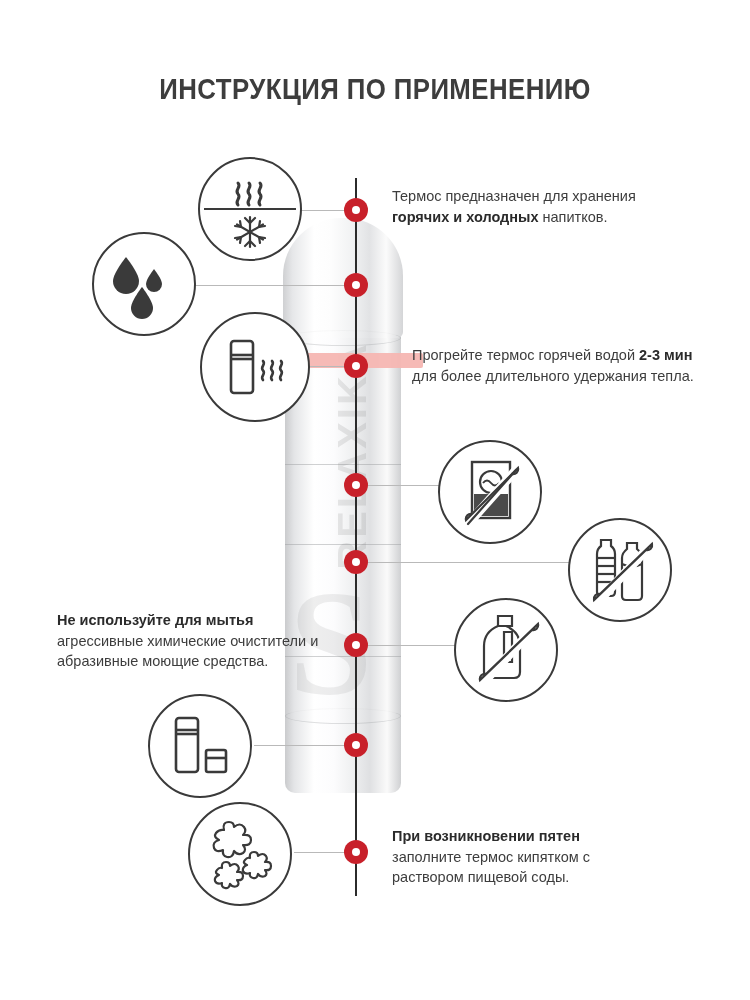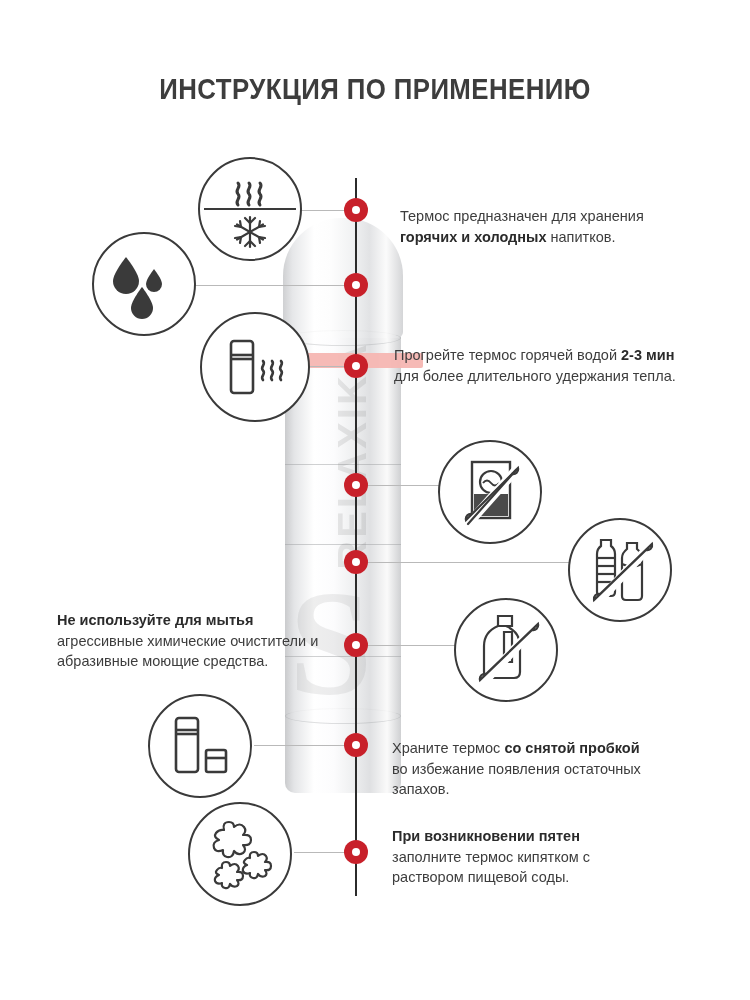--- a/index.html
+++ b/index.html
@@ -296,26 +296,25 @@
   <div class="icon-circle" style="left:188px; top:802px; width:104px; height:104px;">
     <svg width="92" height="92" viewBox="0 0 92 92">
       <g fill="none" stroke="#3a3a3a" stroke-width="2.2" stroke-linejoin="round">
         <path d="M30 22 q-2 -8 5 -8 q5 0 5 5 q6 -5 10 0 q3 4 -1 8 q8 -1 8 5 q0 6 -8 5 q4 5 0 8 q-5 3 -9 -2 q-1 7 -7 6 q-5 -1 -4 -7 q-7 3 -9 -2 q-2 -6 5 -8 q-6 -3 -3 -7 q3 -4 8 -3 Z"></path>
         <path d="M56 50 q-1 -6 4 -6 q4 0 4 4 q5 -4 8 0 q2 3 -1 6 q6 -1 6 4 q0 5 -6 4 q3 4 0 6 q-4 2 -7 -2 q-1 5 -5 4 q-4 -1 -3 -5 q-5 2 -7 -2 q-1 -4 4 -6 q-5 -2 -2 -5 q2 -3 5 -2 Z"></path>
         <path d="M28 60 q-1 -6 4 -6 q4 0 4 4 q5 -4 8 0 q2 3 -1 6 q6 -1 6 4 q0 5 -6 4 q3 4 0 6 q-4 2 -7 -2 q-1 5 -5 4 q-4 -1 -3 -5 q-5 2 -7 -2 q-1 -4 4 -6 q-5 -2 -2 -5 q2 -3 5 -2 Z"></path>
       </g>
     </svg>
   </div>
 
-  <div class="txt right" style="left:400px; top:186px; width:256px;margin-top:20px;"><span>Термос предназначен для хранения </span><b>горячих и холодных</b><span> напитков.</span></div>
-
-
-  <div class="txt right" style="left:394px; top:345px; width:290px;"><span>Прогрейте термос горячей водой </span><b>2-3 мин</b><span> для более длительного удержания тепла.</span></div>
+  <div class="txt right" style="left:392px; top:186px; width:256px;"><span>Термос предназначен для хранения </span><b>горячих и холодных</b><span> напитков.</span></div>
+
+
+  <div class="txt right" style="left:412px; top:345px; width:290px;"><span>Прогрейте термос горячей водой </span><b>2-3 мин</b><span> для более длительного удержания тепла.</span></div>
 
 
 
   <div class="txt left" style="left:57px; top:610px; width:262px;"><b>Не используйте для мытья</b><span> агрессивные химические очистители и абразивные моющие средства.</span></div>
 
-  <div class="txt right" style="left:392px; top:738px; width:250px;"><span>Храните термос </span><b>со снятой пробкой</b><span> во избежание появления остаточных запахов.</span></div>
 
   <div class="txt right" style="left:392px; top:826px; width:250px;"><b>При возникновении пятен</b><span> заполните термос кипятком с раствором пищевой соды.</span></div>
 
 </div>
 
 </body></html>

